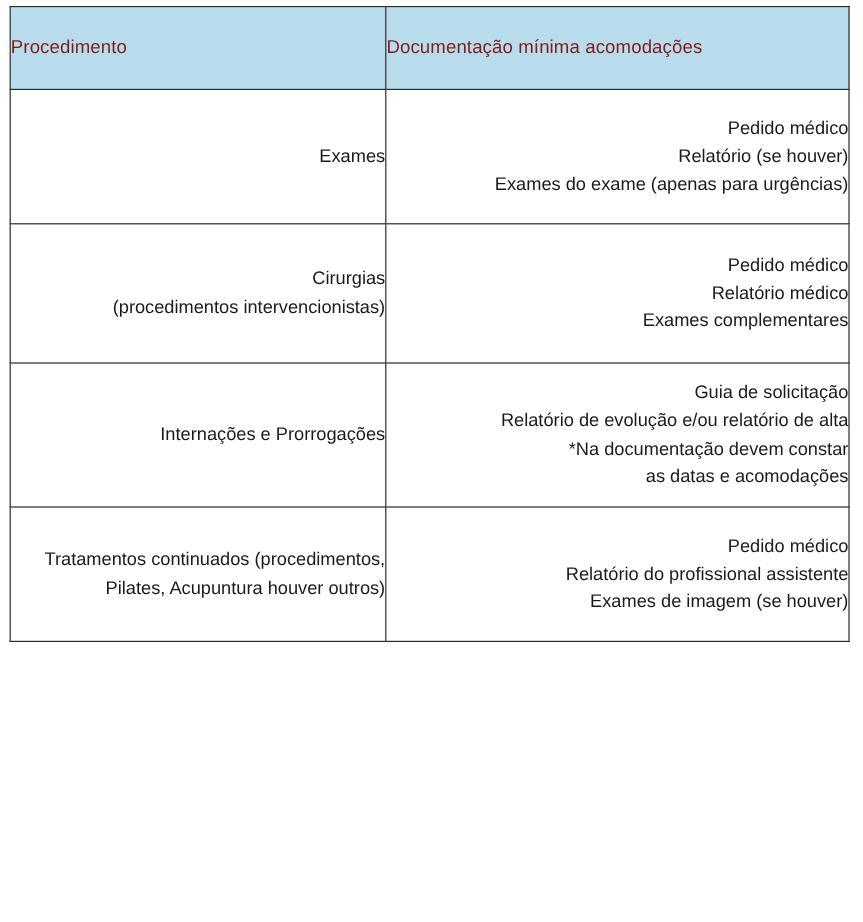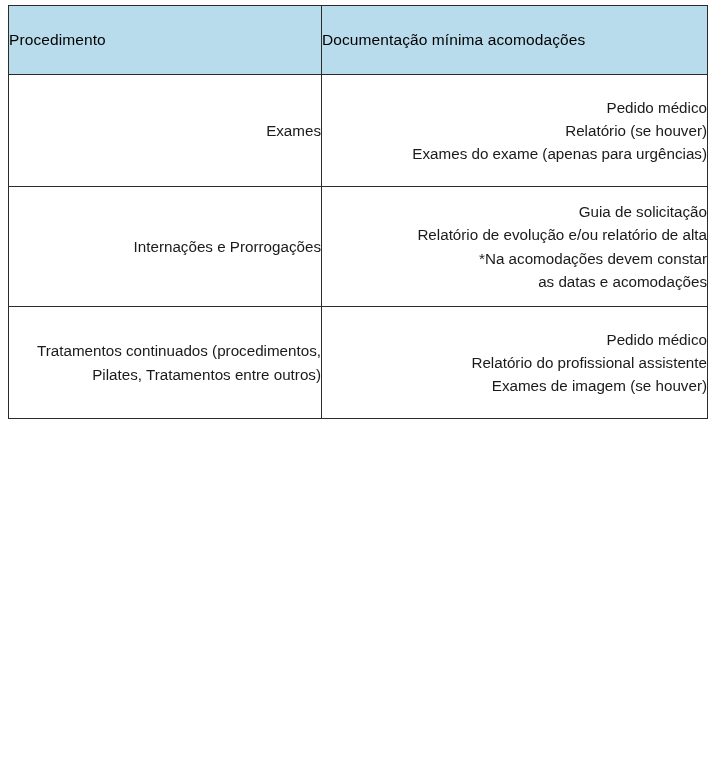--- a/index.html
+++ b/index.html
@@ -41,21 +41,21 @@
     vertical-align: middle;
     text-align: left;
   }
 
   thead th {
     background: #b9dcec;
     height: 68px;
     text-align: center;
     font-weight: normal;
     font-size: 15.5px;
-    color: #000000;
+    color: #7f1d1d;
     letter-spacing: 0.1px;
   }
 
   tbody td {
     font-size: 15.2px;
     line-height: 1.52;
     color: #1a1a1a;
   }
 
   td.proc-cell { padding: 4px 10px 4px 13px; margin-left: 16px; }
@@ -99,40 +99,55 @@
             </span>
           </td>
           <td class="doc-cell">
             <span class="cell-lines">
               <span class="cell-line">Pedido médico</span>
               <span class="cell-line">Relatório (se houver)</span>
               <span class="cell-line">Exames do exame (apenas para urgências)</span>
             </span>
           </td>
         </tr>
+        <tr class="r1">
+          <td class="proc-cell">
+            <span class="cell-lines">
+              <span class="cell-line">Cirurgias</span>
+              <span class="cell-line">(procedimentos intervencionistas)</span>
+            </span>
+          </td>
+          <td class="doc-cell">
+            <span class="cell-lines">
+              <span class="cell-line">Pedido médico</span>
+              <span class="cell-line">Relatório médico</span>
+              <span class="cell-line">Exames complementares</span>
+            </span>
+          </td>
+        </tr>
         <tr class="r2">
           <td class="proc-cell">
             <span class="cell-lines">
               <span class="cell-line">Internações e Prorrogações</span>
             </span>
           </td>
           <td class="doc-cell">
             <span class="cell-lines">
               <span class="cell-line">Guia de solicitação</span>
               <span class="cell-line">Relatório de evolução e/ou relatório de alta</span>
-              <span class="cell-line">*Na acomodações devem constar</span>
+              <span class="cell-line">*Na documentação devem constar</span>
               <span class="cell-line">as datas e acomodações</span>
             </span>
           </td>
         </tr>
         <tr class="r5">
           <td class="proc-cell">
             <span class="cell-lines">
               <span class="cell-line">Tratamentos continuados (procedimentos,</span>
-              <span class="cell-line">Pilates, Tratamentos entre outros)</span>
+              <span class="cell-line">Pilates, Acupuntura houver outros)</span>
             </span>
           </td>
           <td class="doc-cell">
             <span class="cell-lines">
               <span class="cell-line">Pedido médico</span>
               <span class="cell-line">Relatório do profissional assistente</span>
               <span class="cell-line">Exames de imagem (se houver)</span>
             </span>
           </td>
         </tr>

